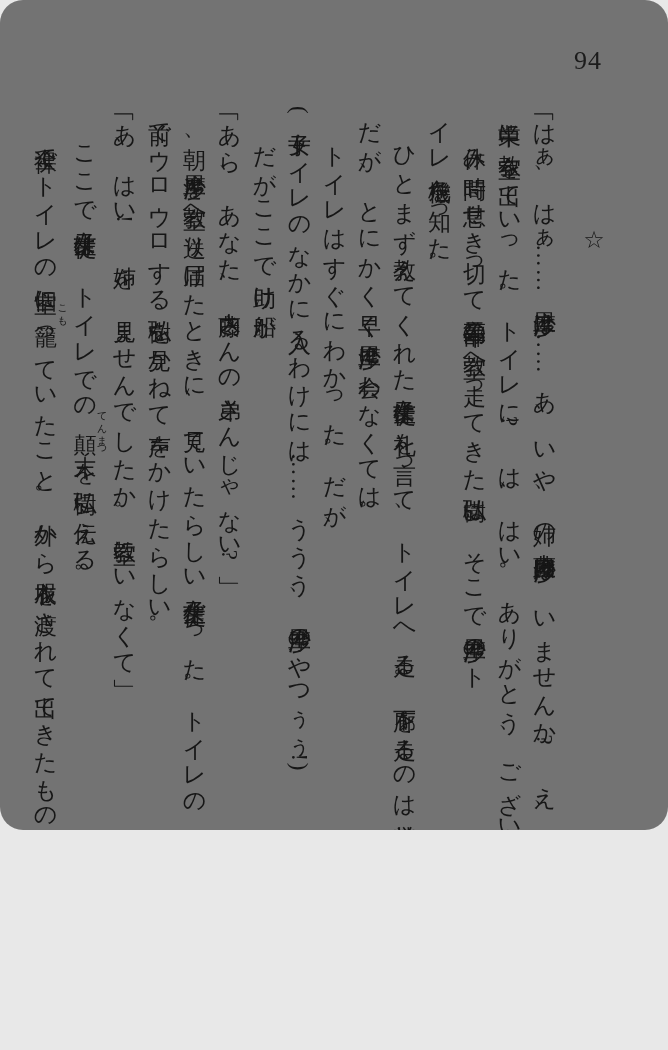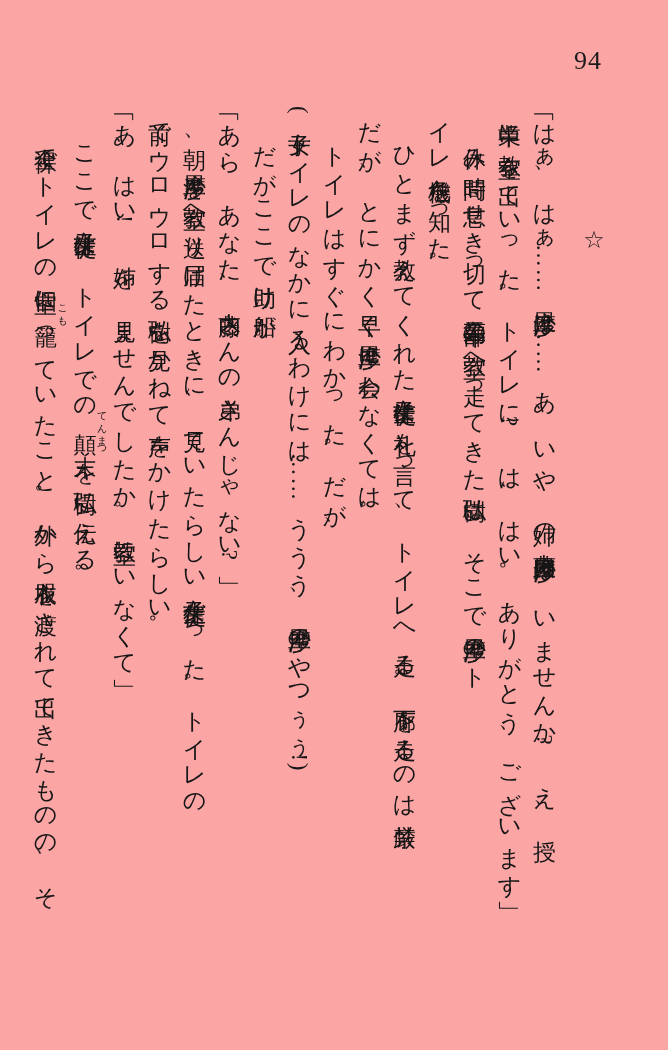--- a/index.html
+++ b/index.html
@@ -1,23 +1,24 @@
 <!DOCTYPE html>
 <html><head>
 <meta charset="utf-8">
 <style>
   html,body { margin:0; padding:0; background:#e8e8e8; }
   .page {
     position: relative;
     width: 668px;
-    height: 1050px;
-    background: #fca5a5;
+    height: 830px;
+    background: #737373;
     font-family: "Liberation Serif", "DejaVu Serif", serif;
     color: #161616;
     overflow: hidden;
+    border-radius: 23px;
   }
   .page-number {
     position: absolute;
     top: 46px;
     left: 574px;
     font-size: 26px;
     letter-spacing: 1px;
     color: #1c1c1c;
   }
   .tarea {

